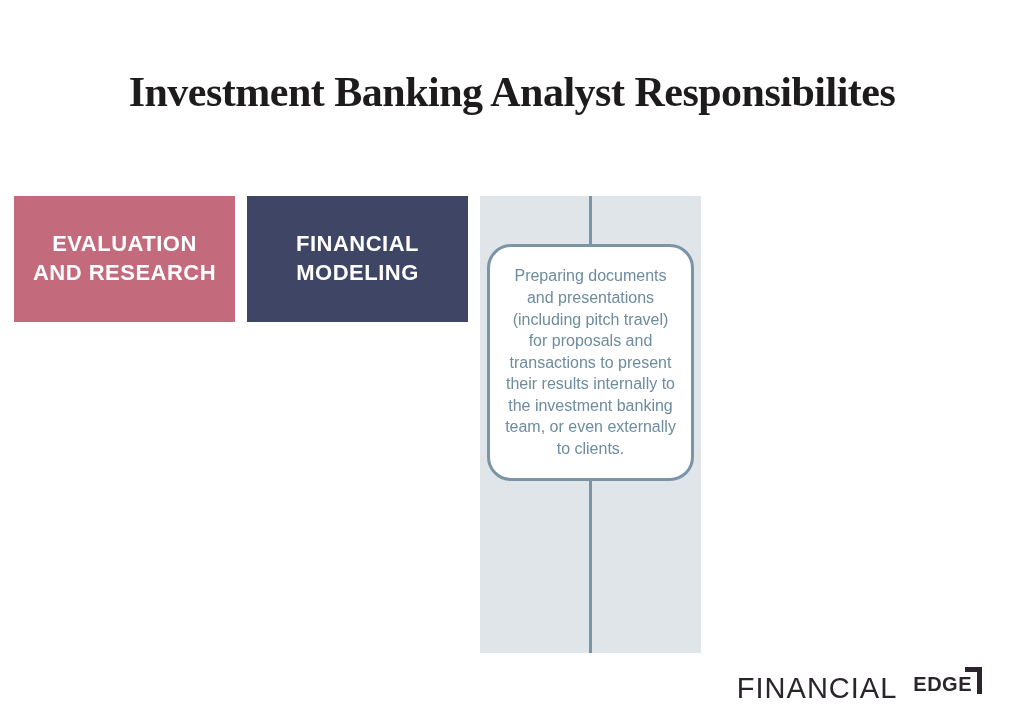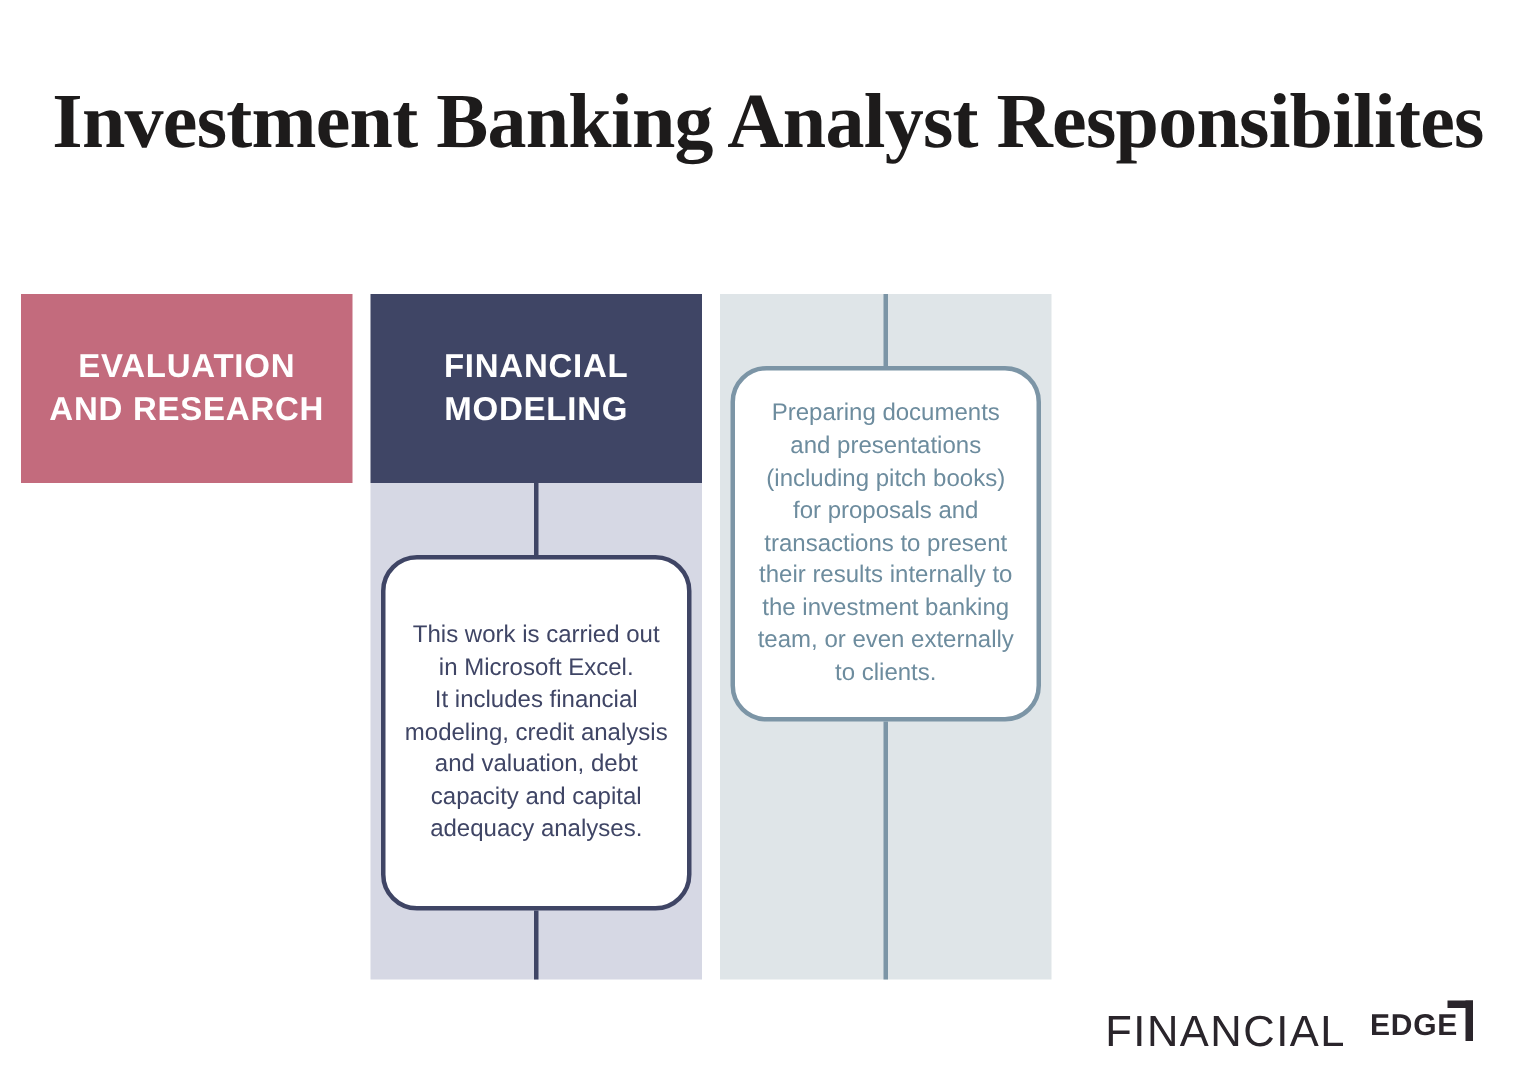--- a/index.html
+++ b/index.html
@@ -6,27 +6,27 @@
   body {
     width: 1024px; height: 724px;
     background: #ffffff;
     position: relative;
     overflow: hidden;
     font-family: "Liberation Sans", sans-serif;
   }
 
   .title {
     position: absolute;
-    top: 52px; left: 0;
+    top: 68px; left: 0;
     width: 1024px;
     margin: 0;
     text-align: center;
     font-family: "Liberation Serif", serif;
     font-weight: 700;
-    font-size: 52px;
+    font-size: 42px;
     letter-spacing: -0.5px;
     color: #1d1b1b;
   }
 
   .columns {
     position: absolute;
     left: 14px; top: 196px;
     width: 920px; height: 457px;
     display: flex;
     gap: 12px;
@@ -133,42 +133,29 @@
       <span>EVALUATION
 AND RESEARCH</span>
     </header>
   </section>
 
   <section class="col" style="--accent: #3f4565; --tint: #d6d8e4; --text: #3f4565;">
     <header class="col-header">
       <span>FINANCIAL
 MODELING</span>
     </header>
-    <div class="col-body">
-      <div class="connector top"></div>
-      <div class="card">
-        <p>This work is carried out
-in Microsoft Excel.
-It includes financial
-modeling, credit analysis
-and valuation, debt
-capacity and capital
-adequacy analyses.</p>
-      </div>
-      <div class="connector bottom"></div>
-    </div>
   </section>
 
   <section class="col" style="--accent: #7c95a6; --tint: #dfe5e8; --text: #6d8c9e;">
     <div class="col-body">
       <div class="connector top"></div>
       <div class="card">
         <p>Preparing documents
 and presentations
-(including pitch books)
+(including pitch travel)
 for proposals and
 transactions to present
 their results internally to
 the investment banking
 team, or even externally
 to clients.</p>
       </div>
       <div class="connector bottom"></div>
     </div>
   </section>

